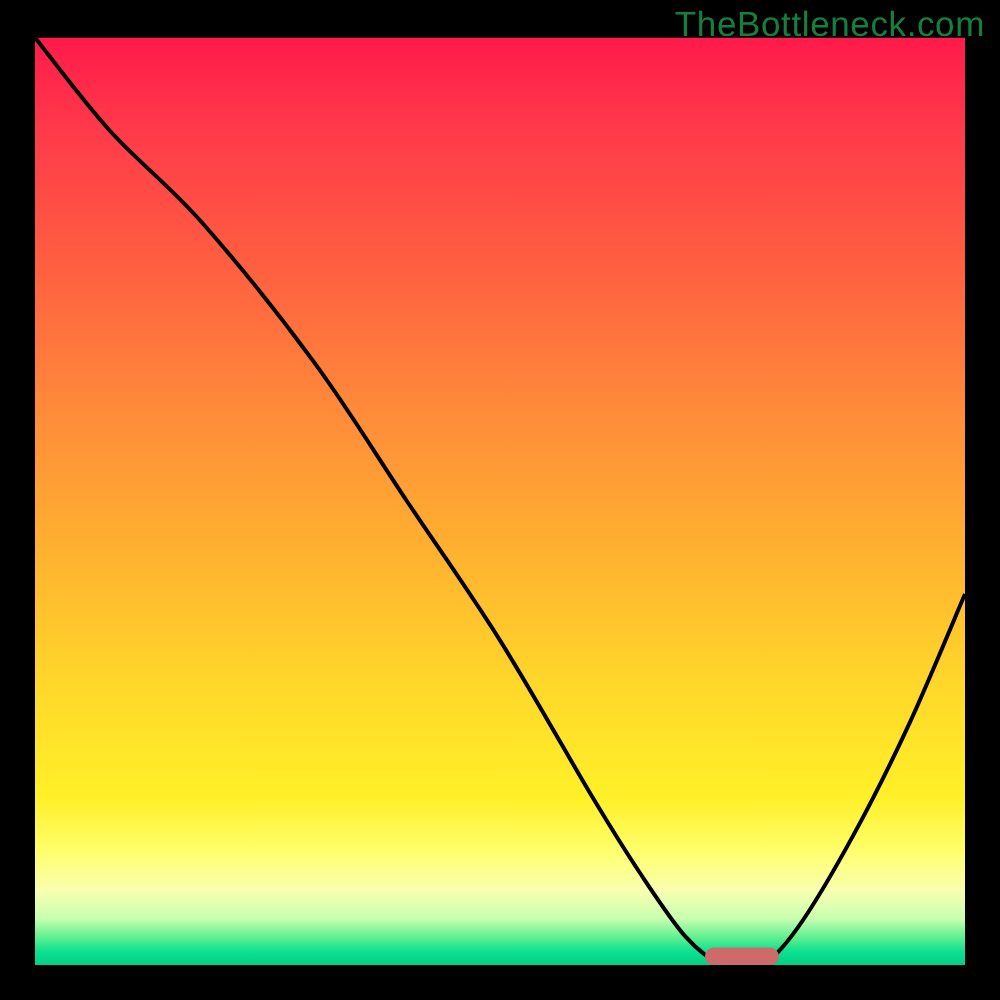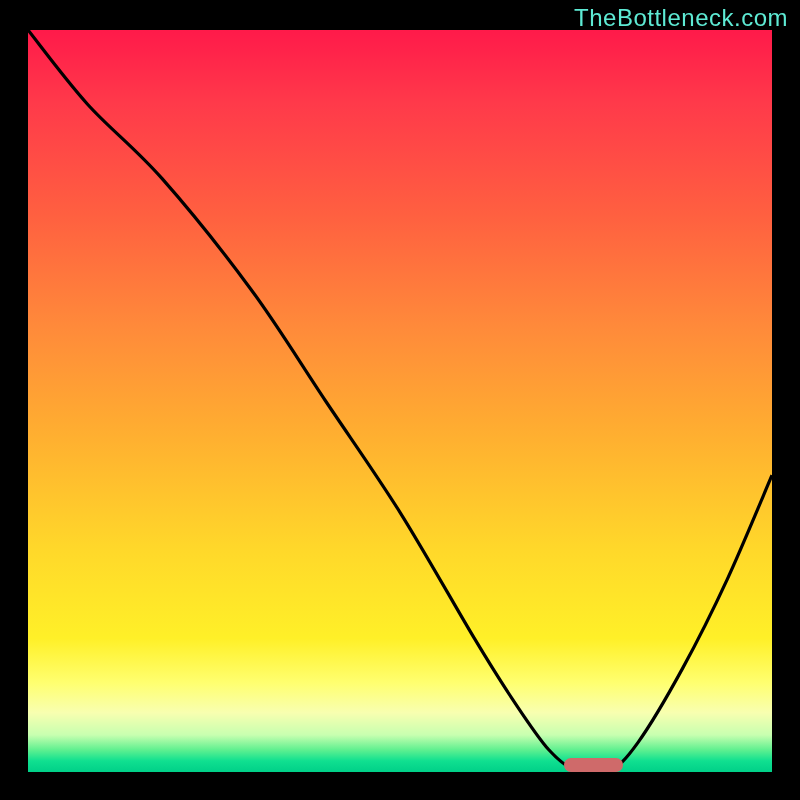--- a/index.html
+++ b/index.html
@@ -8,22 +8,22 @@
     width: 800px;
     height: 800px;
     background: #000;
     position: relative;
     font-family: Arial, sans-serif;
   }
   .watermark {
     position: absolute;
     top: 4px;
     right: 12px;
-    color: #5eead4;
-    font-size: 24px;
+    color: #15803d;
+    font-size: 28px;
     font-weight: 500;
     letter-spacing: 0.5px;
     z-index: 10;
   }
   .plot-area {
     position: absolute;
     left: 28px;
     top: 30px;
     width: 744px;
     height: 742px;

